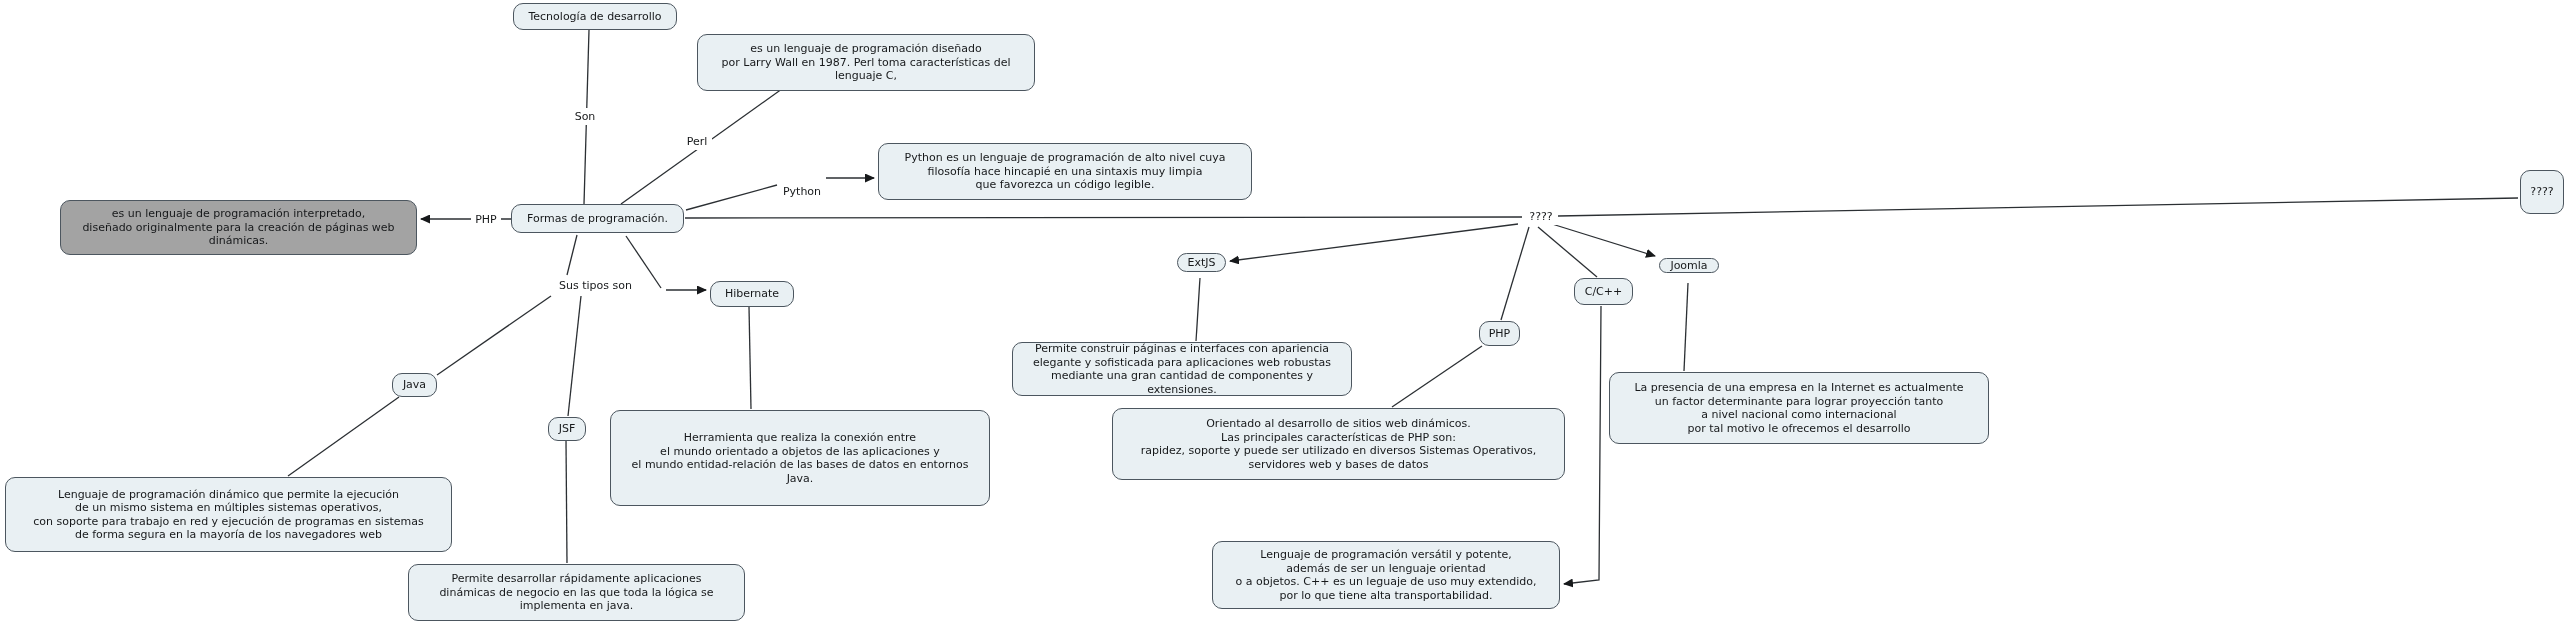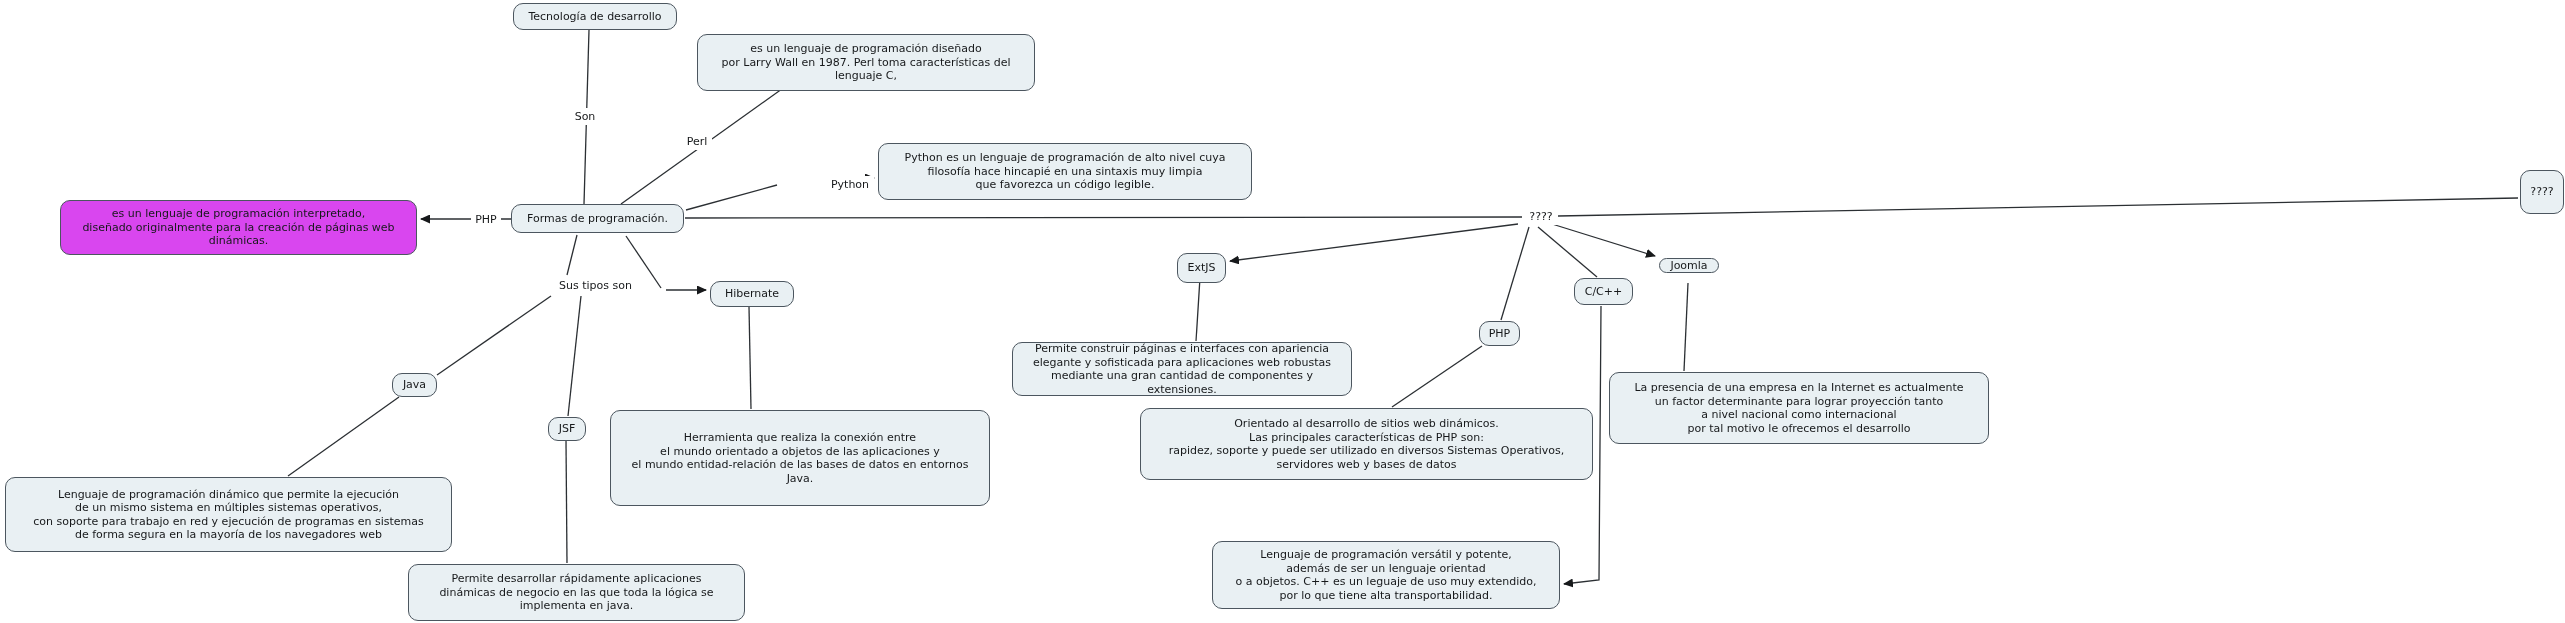--- a/index.html
+++ b/index.html
@@ -78,21 +78,21 @@
     <div class="node concept" style="left: 697px; top: 10px; width: 338px; height: 57px; background: rgb(233, 240, 243); border-color: rgb(76, 86, 95); color: rgb(23, 25, 27); margin-top: 24px;">
       <span class="txt">es un lenguaje de programación diseñado
 por Larry Wall en 1987. Perl toma características del
 lenguaje C,</span>
     </div>
     <div class="node concept" style="left: 878px; top: 143px; width: 374px; height: 57px; background: rgb(233, 240, 243); border-color: rgb(76, 86, 95); color: rgb(23, 25, 27);">
       <span class="txt">Python es un lenguaje de programación de alto nivel cuya
 filosofía hace hincapié en una sintaxis muy limpia
 que favorezca un código legible.</span>
     </div>
-    <div class="node concept" style="left: 60px; top: 200px; width: 357px; height: 55px; background: #d946ef; border-color: rgb(76, 86, 95); color: rgb(23, 25, 27);">
+    <div class="node concept" style="left: 60px; top: 200px; width: 357px; height: 55px; background: #a3a3a3; border-color: rgb(76, 86, 95); color: rgb(23, 25, 27);">
       <span class="txt">es un lenguaje de programación interpretado,
 diseñado originalmente para la creación de páginas web
 dinámicas.</span>
     </div>
     <div class="node concept" style="left: 511px; top: 204px; width: 173px; height: 29px; background: rgb(233, 240, 243); border-color: rgb(76, 86, 95); color: rgb(23, 25, 27);">
       <span class="txt">Formas de programación.</span>
     </div>
     <div class="node concept" style="left: 710px; top: 281px; width: 84px; height: 26px; background: rgb(233, 240, 243); border-color: rgb(76, 86, 95); color: rgb(23, 25, 27);">
       <span class="txt">Hibernate</span>
     </div>
@@ -112,32 +112,32 @@
       <span class="txt">Lenguaje de programación dinámico que permite la ejecución
 de un mismo sistema en múltiples sistemas operativos,
 con soporte para trabajo en red y ejecución de programas en sistemas
 de forma segura en la mayoría de los navegadores web</span>
     </div>
     <div class="node concept" style="left: 408px; top: 564px; width: 337px; height: 57px; background: rgb(233, 240, 243); border-color: rgb(76, 86, 95); color: rgb(23, 25, 27);">
       <span class="txt">Permite desarrollar rápidamente aplicaciones
 dinámicas de negocio en las que toda la lógica se
 implementa en java.</span>
     </div>
-    <div class="node concept" style="left: 1177px; top: 253px; width: 49px; height: 30px; background: rgb(233, 240, 243); border-color: rgb(76, 86, 95); color: rgb(23, 25, 27);">
+    <div class="node concept" style="left: 1177px; top: 253px; width: 49px; height: 19px; background: rgb(233, 240, 243); border-color: rgb(76, 86, 95); color: rgb(23, 25, 27);">
       <span class="txt">ExtJS</span>
     </div>
     <div class="node concept" style="left: 1012px; top: 342px; width: 340px; height: 54px; background: rgb(233, 240, 243); border-color: rgb(76, 86, 95); color: rgb(23, 25, 27);">
       <span class="txt">Permite construir páginas e interfaces con apariencia
 elegante y sofisticada para aplicaciones web robustas
 mediante una gran cantidad de componentes y extensiones.</span>
     </div>
     <div class="node concept" style="left: 1479px; top: 321px; width: 41px; height: 25px; background: rgb(233, 240, 243); border-color: rgb(76, 86, 95); color: rgb(23, 25, 27);">
       <span class="txt">PHP</span>
     </div>
-    <div class="node concept" style="left: 1112px; top: 408px; width: 453px; height: 72px; background: rgb(233, 240, 243); border-color: rgb(76, 86, 95); color: rgb(23, 25, 27); margin-left: 28px;">
+    <div class="node concept" style="left: 1112px; top: 408px; width: 453px; height: 72px; background: rgb(233, 240, 243); border-color: rgb(76, 86, 95); color: rgb(23, 25, 27);">
       <span class="txt">Orientado al desarrollo de sitios web dinámicos.
 Las principales características de PHP son:
 rapidez, soporte y puede ser utilizado en diversos Sistemas Operativos,
 servidores web y bases de datos</span>
     </div>
     <div class="node concept" style="left: 1574px; top: 278px; width: 59px; height: 27px; background: rgb(233, 240, 243); border-color: rgb(76, 86, 95); color: rgb(23, 25, 27);">
       <span class="txt">C/C++</span>
     </div>
     <div class="node concept" style="left: 1659px; top: 258px; width: 60px; height: 15px; background: rgb(233, 240, 243); border-color: rgb(76, 86, 95); color: rgb(23, 25, 27);">
       <span class="txt">Joomla</span>
@@ -156,21 +156,21 @@
     </div>
     <div class="node concept" style="left: 2520px; top: 170px; width: 44px; height: 44px; background: rgb(233, 240, 243); border-color: rgb(76, 86, 95); color: rgb(23, 25, 27);">
       <span class="txt">????</span>
     </div>
     <div class="node label" style="left: 570px; top: 108px; width: 30px; height: 17px; color: rgb(23, 25, 27);">
       <span class="txt">Son</span>
     </div>
     <div class="node label" style="left: 682px; top: 133px; width: 30px; height: 17px; color: rgb(23, 25, 27);">
       <span class="txt">Perl</span>
     </div>
-    <div class="node label" style="left: 778px; top: 176px; width: 48px; height: 17px; color: rgb(23, 25, 27); margin-left: 48px;">
+    <div class="node label" style="left: 778px; top: 183px; width: 48px; height: 17px; color: rgb(23, 25, 27);">
       <span class="txt">Python</span>
     </div>
     <div class="node label" style="left: 471px; top: 211px; width: 30px; height: 17px; color: rgb(23, 25, 27);">
       <span class="txt">PHP</span>
     </div>
     <div class="node label" style="left: 552px; top: 277px; width: 87px; height: 17px; color: rgb(23, 25, 27);">
       <span class="txt">Sus tipos son</span>
     </div>
     <div class="node label" style="left: 1524px; top: 208px; width: 34px; height: 17px; color: rgb(23, 25, 27);">
       <span class="txt">????</span>

